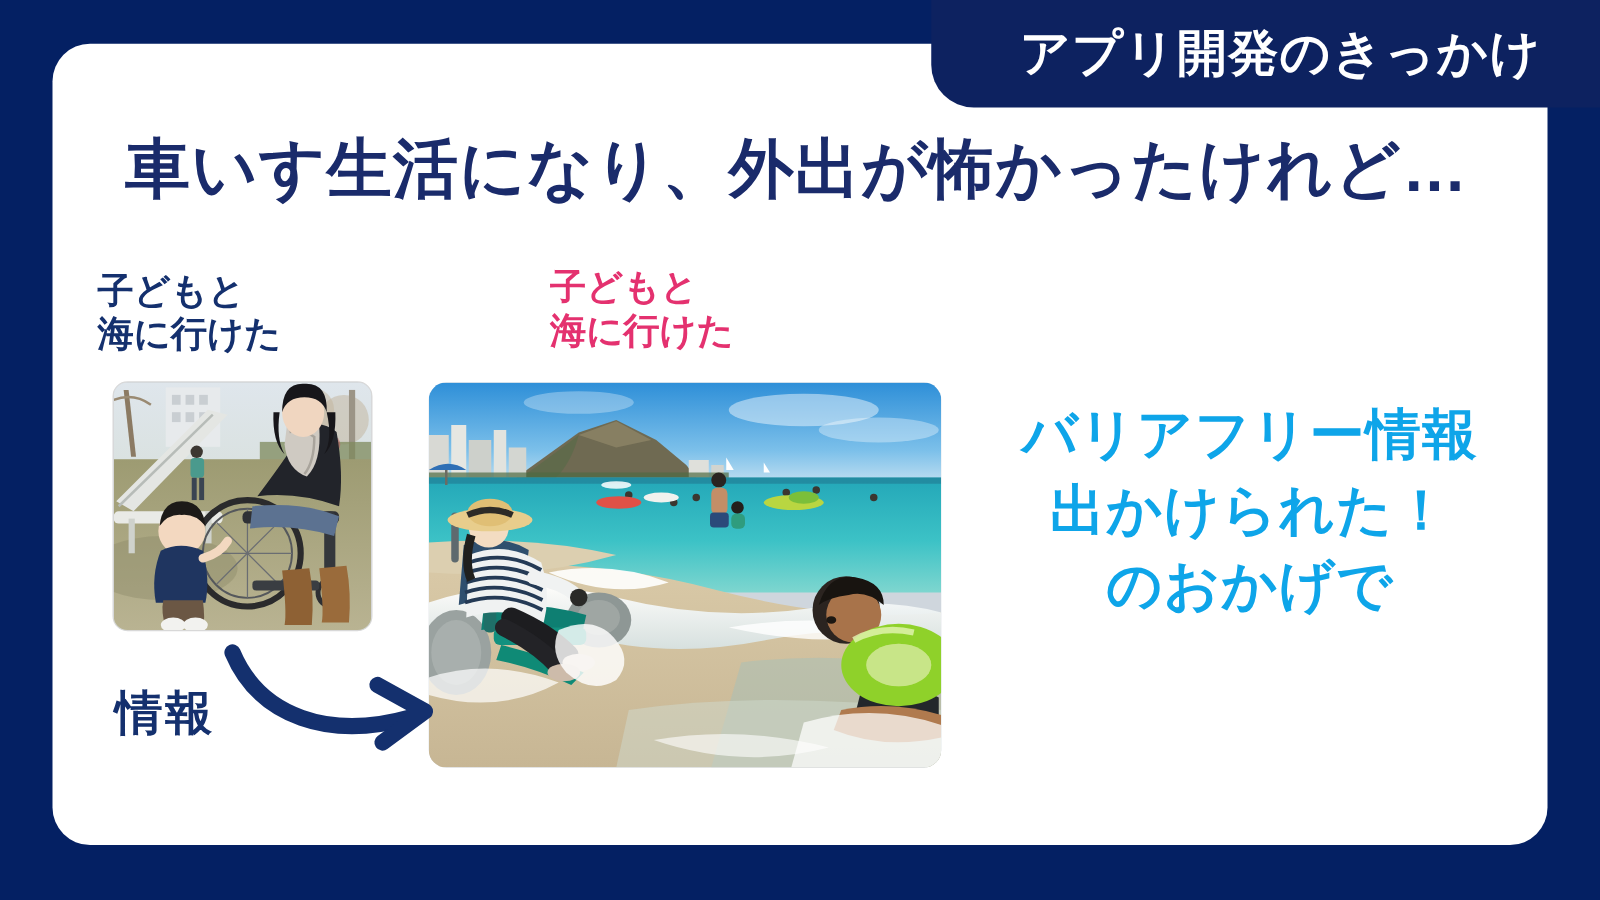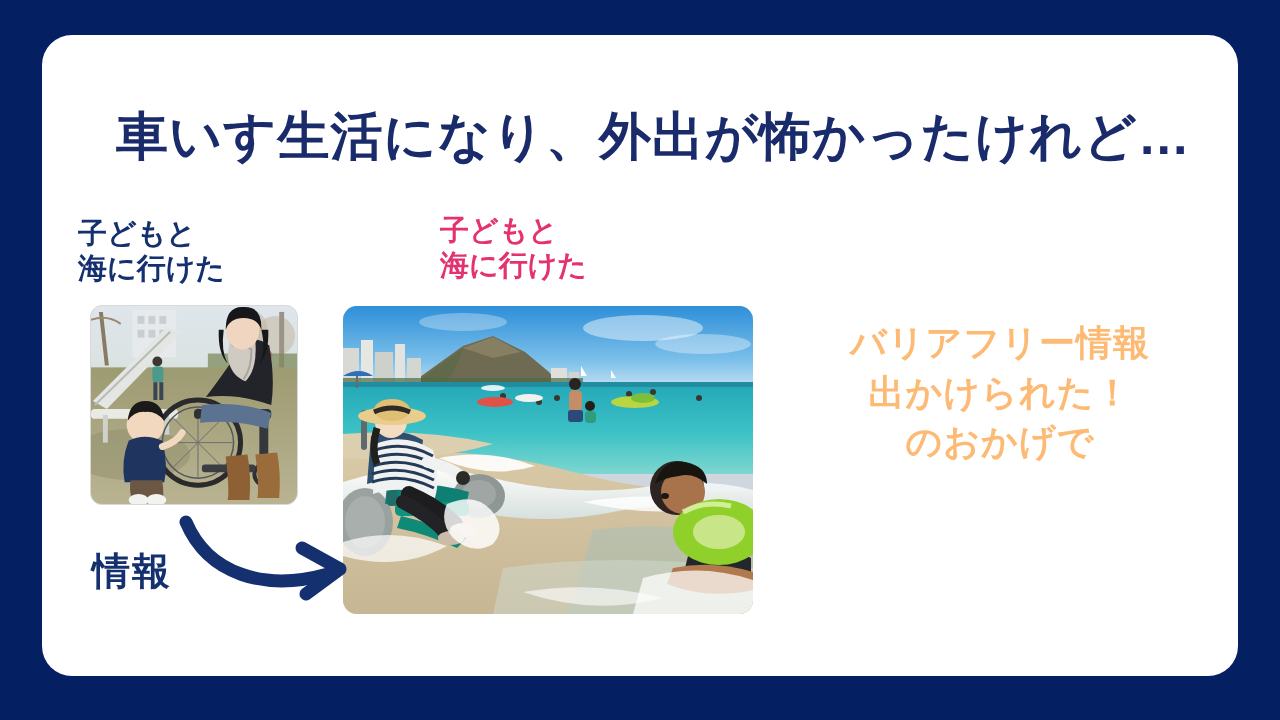--- a/index.html
+++ b/index.html
@@ -47,21 +47,21 @@
     font-size: 40px;
     font-weight: 700;
     letter-spacing: 1px;
     line-height: 1;
     white-space: nowrap;
   }
 
   
   .headline {
     position: absolute;
-    left: 116px;
+    left: 100px;
     top: 108px;
     font-size: 52px;
     font-weight: 700;
     color: #1a2b6b;
     letter-spacing: 1px;
     line-height: 1.1;
     white-space: nowrap;
   }
 
   
@@ -132,35 +132,38 @@
     white-space: nowrap;
   }
 
   
   .pink-block {
     position: absolute;
     left: 770px;
     top: 318px;
     width: 460px;
     text-align: center;
-    color: #fdba74;
-    font-size: 36px;
+    color: #0ea5e9;
+    font-size: 44px;
     font-weight: 700;
     line-height: 1.38;
     letter-spacing: 1px;
   }
   .pink-block .line { display: block; white-space: nowrap; }
 </style>
 </head>
 <body>
 
 <div class="slide">
 
   <div class="card"></div>
 
+  <div class="badge">
+    <span class="badge-label">アプリ開発のきっかけ</span>
+  </div>
 
   <div class="headline">車いす生活になり、外出が怖かったけれど…</div>
 
   <div class="caption caption-left">
     <span class="line">子どもと</span>
     <span class="line">海に行けた</span>
   </div>
 
   <div class="caption caption-right">
     <span class="line">子どもと</span>

